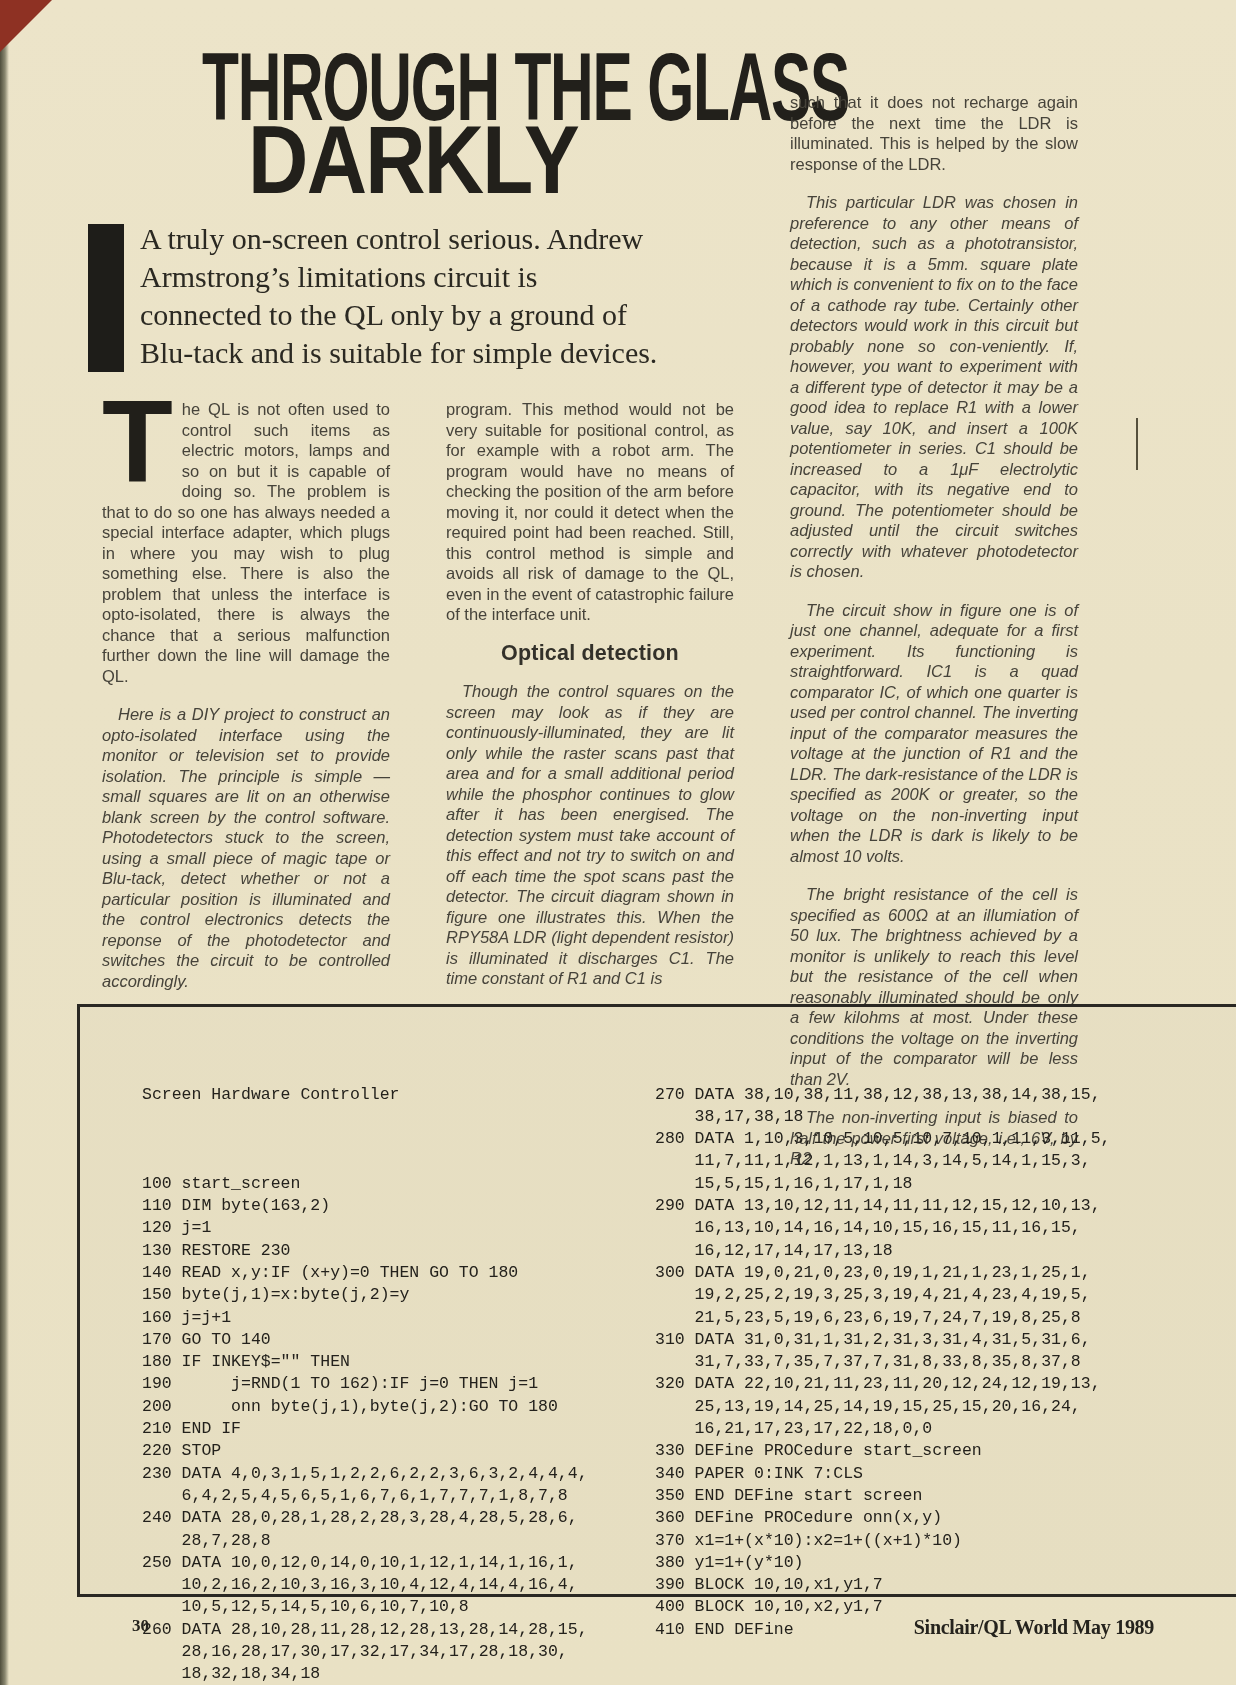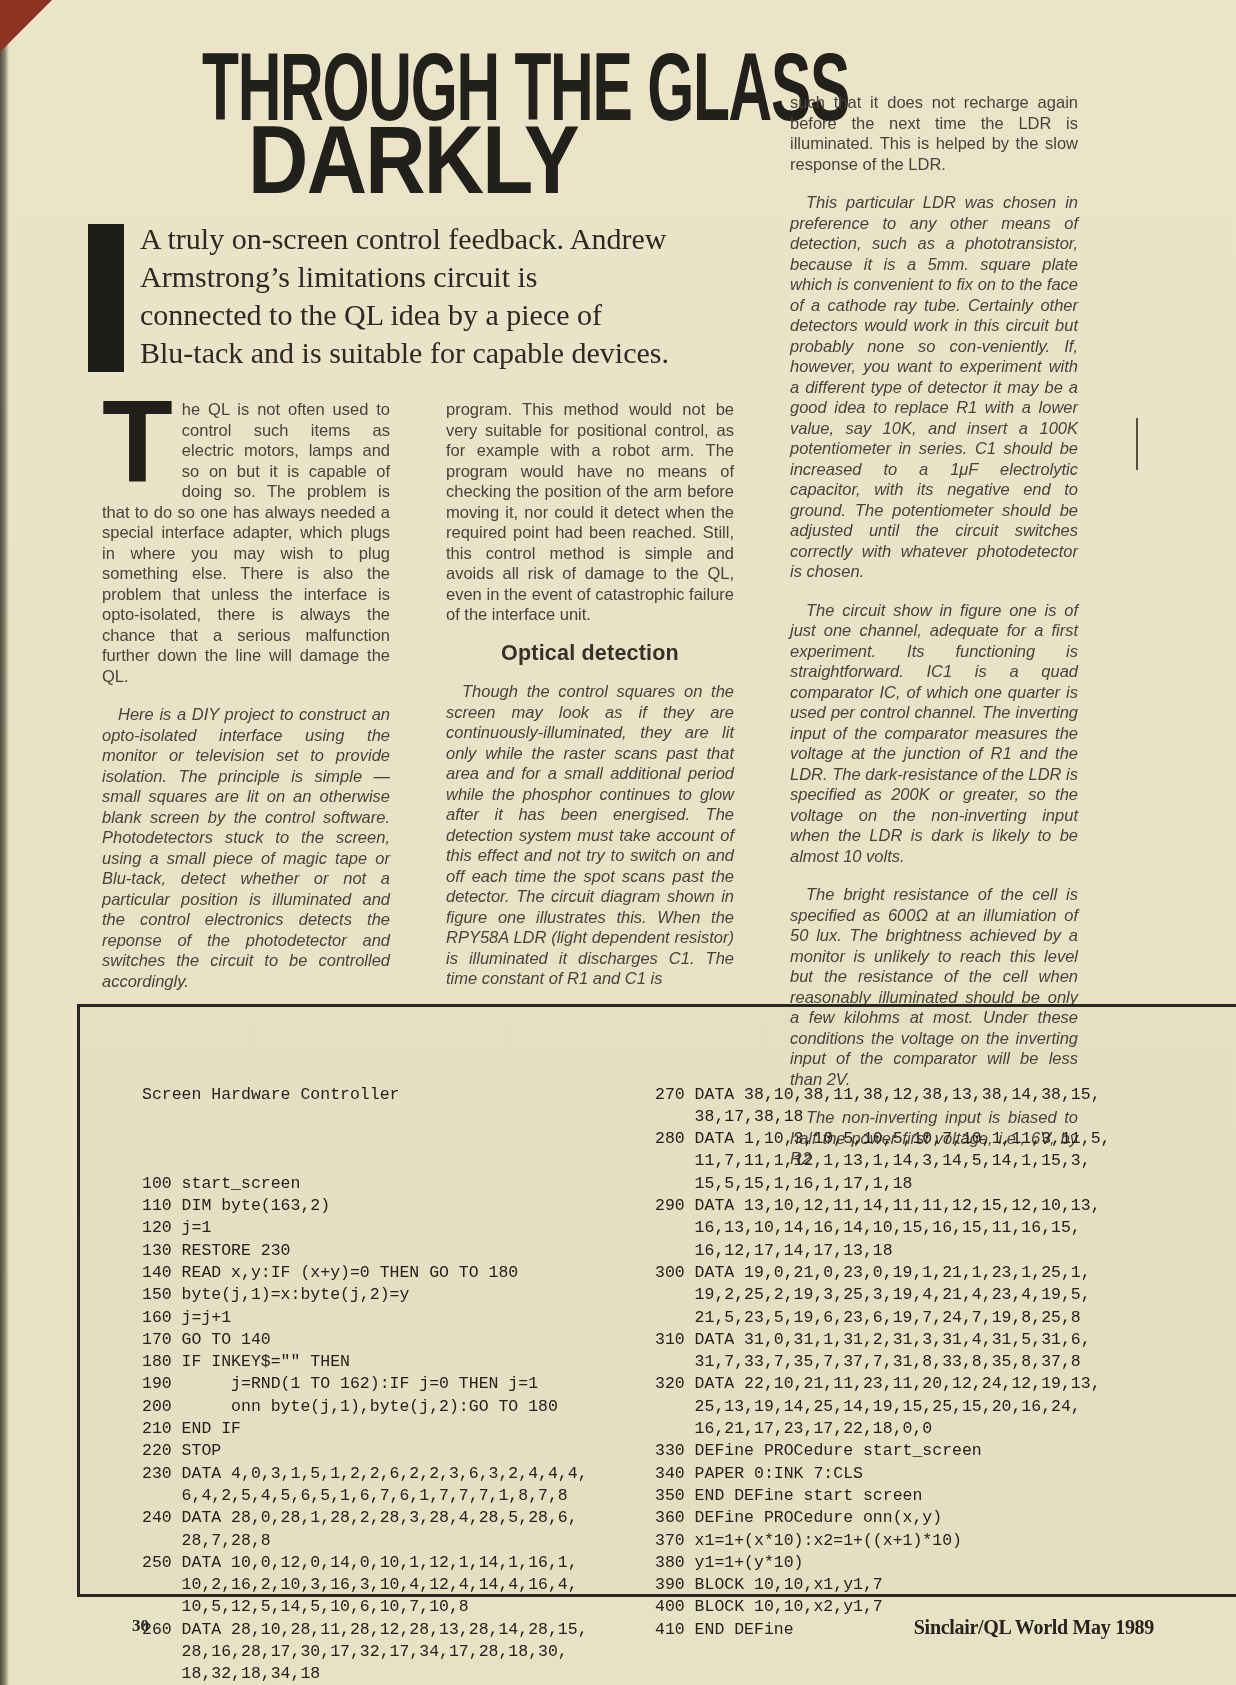--- a/index.html
+++ b/index.html
@@ -68,24 +68,24 @@
   <div class="corner-red"></div>
   <div class="blemish"></div>
 
   <div class="masthead">
     <span class="title-line title-l1">THROUGH THE GLASS</span>
     <span class="title-line title-l2">DARKLY</span>
   </div>
 
   <div class="standfirst-bar"></div>
   <div class="standfirst">
-      <div class="sf-line">A truly on-screen control feedback. Andrew</div>
+      <div class="sf-line">A truly on-screen control serious. Andrew</div>
       <div class="sf-line">Armstrong’s limitations circuit is</div>
-      <div class="sf-line">connected to the QL idea by a piece of</div>
-      <div class="sf-line">Blu-tack and is suitable for capable devices.</div>
+      <div class="sf-line">connected to the QL only by a ground of</div>
+      <div class="sf-line">Blu-tack and is suitable for simple devices.</div>
     </div>
 
   <div class="col col-1">
     <p><span class="dropcap">T</span><span>he QL is not often used to control such items as electric motors, lamps and so on but it is capable of doing so. The problem is that to do so one has always needed a special interface adapter, which plugs in where you may wish to plug something else. There is also the problem that unless the interface is opto-isolated, there is always the chance that a serious malfunction further down the line will damage the QL.</span></p>
     <p class="indent">Here is a DIY project to construct an opto-isolated interface using the monitor or television set to provide isolation. The principle is simple — small squares are lit on an otherwise blank screen by the control software. Photodetectors stuck to the screen, using a small piece of magic tape or Blu-tack, detect whether or not a particular position is illuminated and the control electronics detects the reponse of the photodetector and switches the circuit to be controlled accordingly.</p>
   </div>
 
   <div class="col col-2">
     <p>program. This method would not be very suitable for positional control, as for example with a robot arm. The program would have no means of checking the position of the arm before moving it, nor could it detect when the required point had been reached. Still, this control method is simple and avoids all risk of damage to the QL, even in the event of catastrophic failure of the interface unit.</p>
     <p class="section-heading">Optical detection</p>

